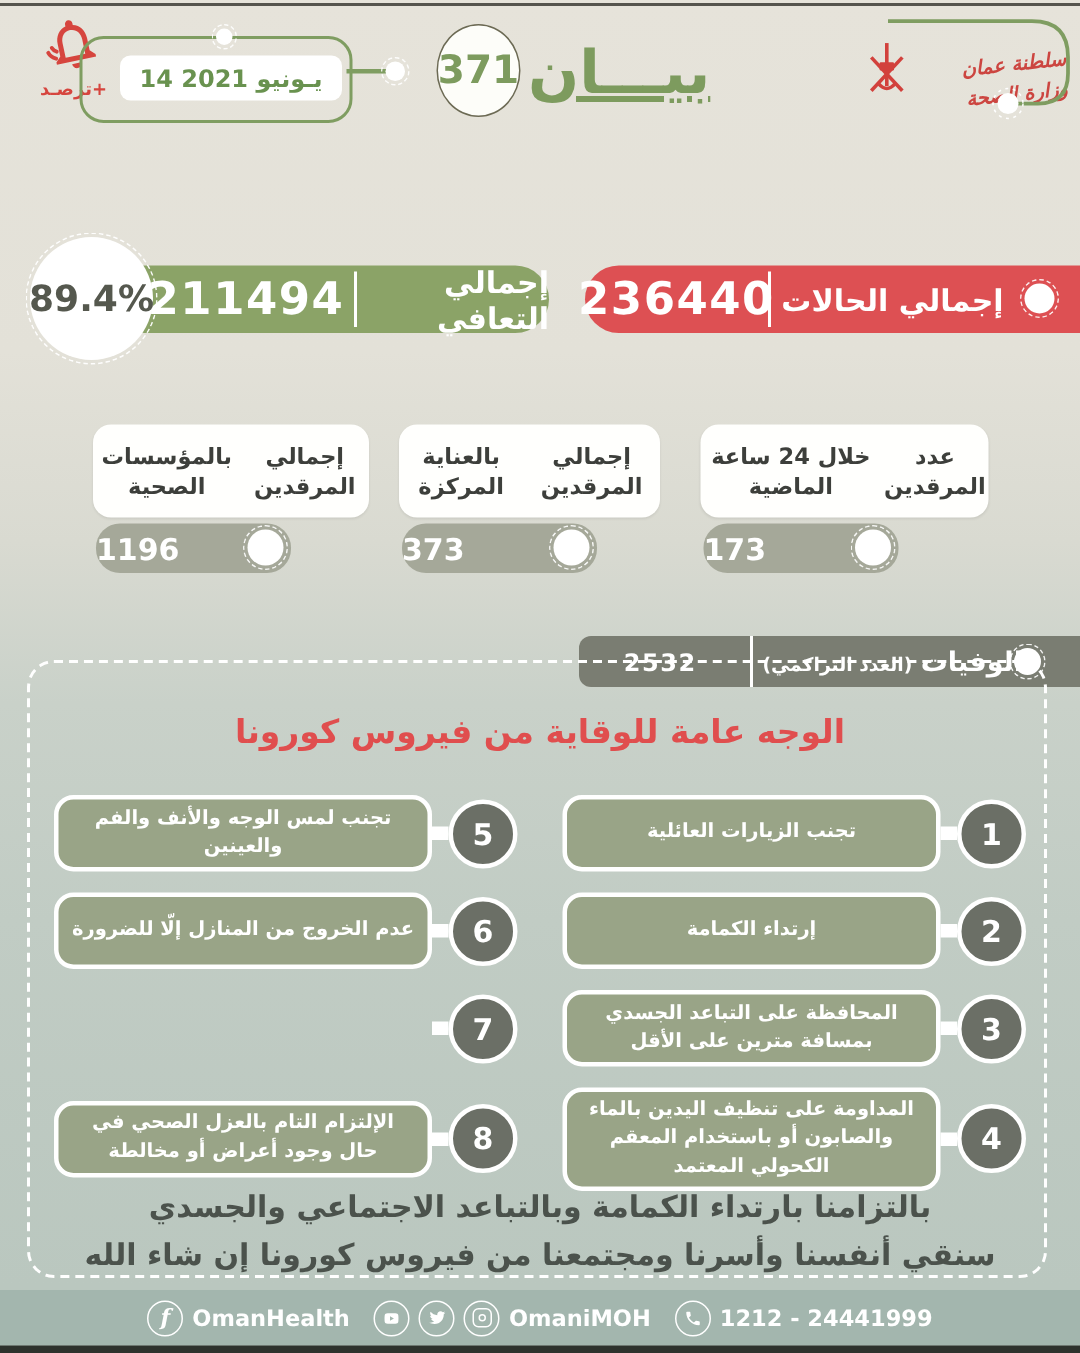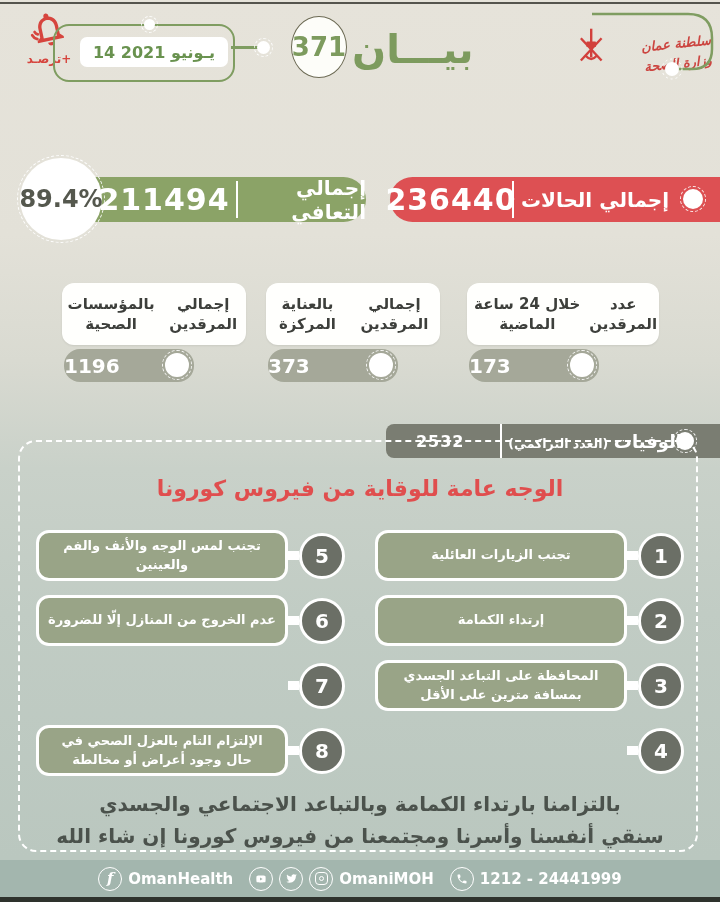--- a/index.html
+++ b/index.html
@@ -17,21 +17,21 @@
   #date-frame{left:53px;top:24px;width:178px;height:54px;border:2px solid #7f9d61;border-radius:16px;}
   #dot-a{left:144px;top:19px;width:11px;height:11px;}
   #date-pill{left:80px;top:37px;width:148px;height:30px;background:#fff;border-radius:7px;
              display:flex;align-items:center;justify-content:center;color:#69924f;font-weight:bold;font-size:16px;}
   #connector1{left:231px;top:46px;width:28px;height:3px;background:#7f9d61;}
   #dot-b{left:257px;top:41px;width:13px;height:13px;}
   #bulletin-circle{left:291px;top:16px;width:54px;height:60px;background:#fdfdf9;border:1.5px solid #6c6a54;
                    border-radius:50%;display:flex;align-items:center;justify-content:center;
                    color:#7d9b5e;font-weight:bold;font-size:26px;}
   #bulletin-title{left:352px;top:22px;width:150px;height:54px;display:flex;align-items:center;
-                  color:#7d9b5e;font-weight:bold;font-size:40px;letter-spacing:1px;}
+                  color:#7d9b5e;font-weight:bold;font-size:40px;letter-spacing:1px;text-decoration:underline;}
   #logo{left:552px;top:8px;width:162px;height:88px;}
   #logo-text{position:absolute;right:2px;top:26px;text-align:center;color:#cc4540;
              font-family:"DejaVu Serif","Liberation Serif",serif;font-style:italic;font-weight:bold;
              font-size:13px;line-height:1.5;transform:rotate(-6deg);}
 
   
   .statpill{top:177px;height:45px;display:flex;align-items:center;color:#fff;font-weight:bold;}
   #cases-pill{left:390px;width:330px;background:#dd5053;border-radius:23px 0 0 23px;direction:rtl;}
   #recovery-pill{left:74px;width:292px;background:#8ba367;border-radius:23px;direction:rtl;}
   .statpill .sep{width:2px;height:82%;background:#fff;flex-shrink:0;}
@@ -223,20 +223,21 @@
       <span class="conn"></span>
       <span class="box">المحافظة على التباعد الجسدي بمسافة مترين على الأقل</span>
     </div>
     <div class="tip">
       <span class="num">7</span>
       <span class="conn"></span>
     </div>
     <div class="tip">
       <span class="num">4</span>
       <span class="conn"></span>
+      <span class="box">المداومة على تنظيف اليدين بالماء والصابون أو باستخدام المعقم الكحولي المعتمد</span>
     </div>
     <div class="tip">
       <span class="num">8</span>
       <span class="conn"></span>
       <span class="box">الإلتزام التام بالعزل الصحي في حال وجود أعراض أو مخالطة</span>
     </div>
   </div>
 
   <div class="abs" id="closing">
     <div>بالتزامنا بارتداء الكمامة وبالتباعد الاجتماعي والجسدي</div>

